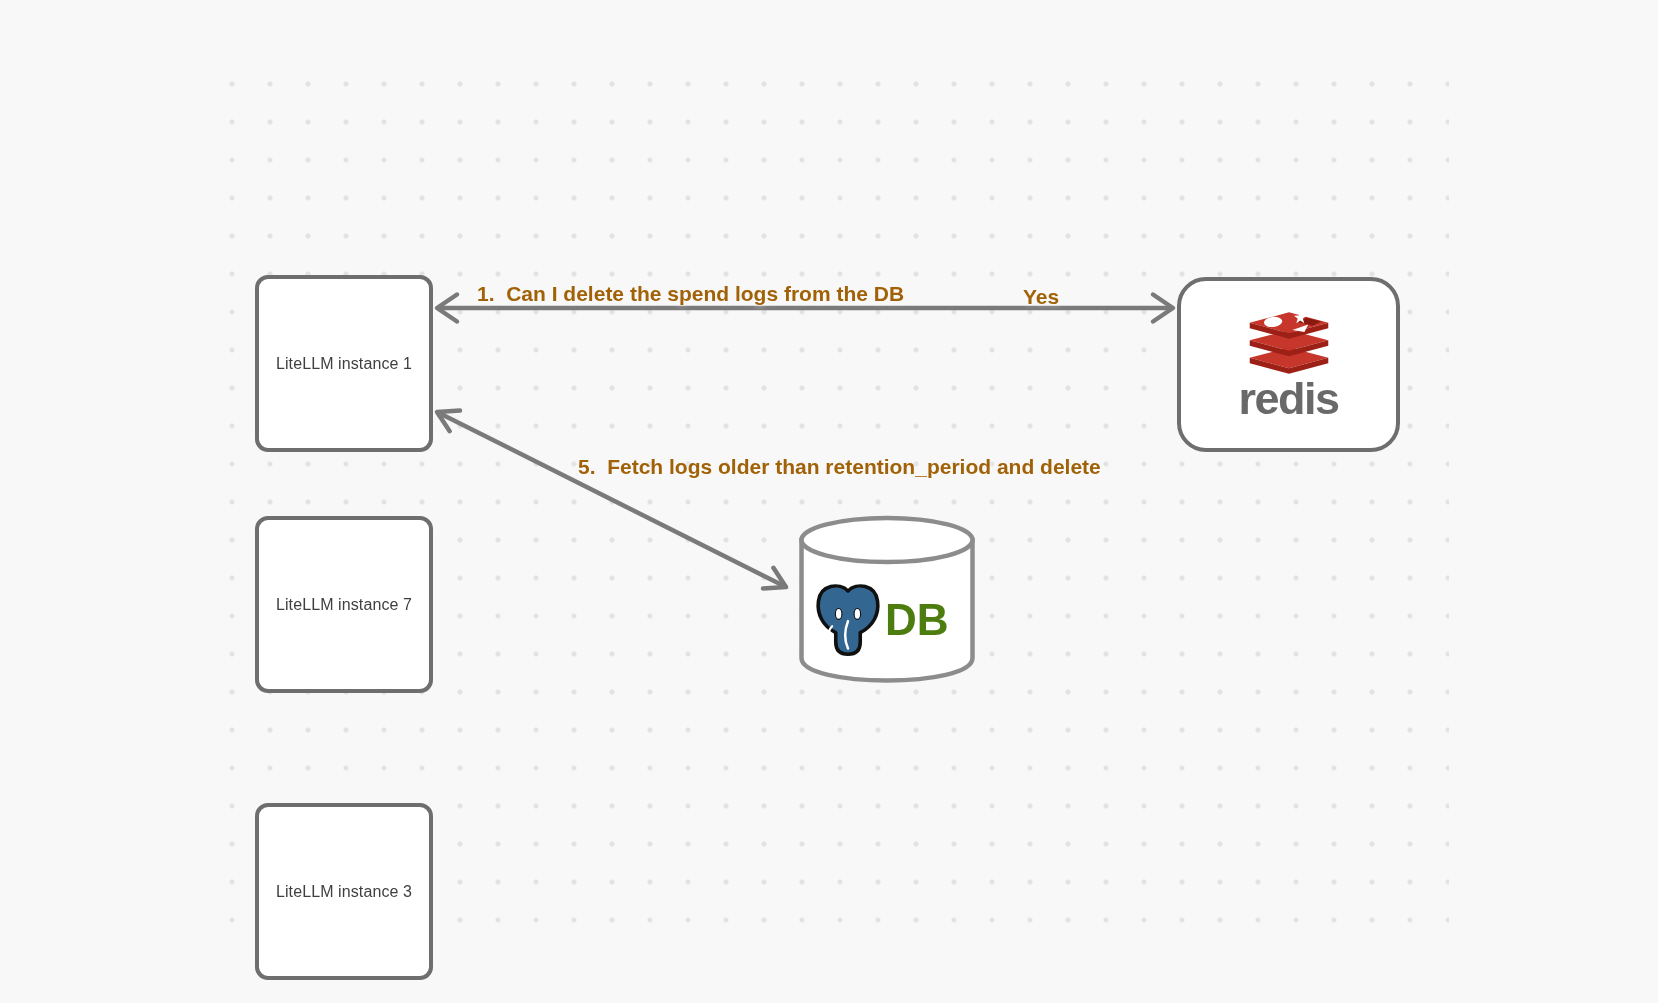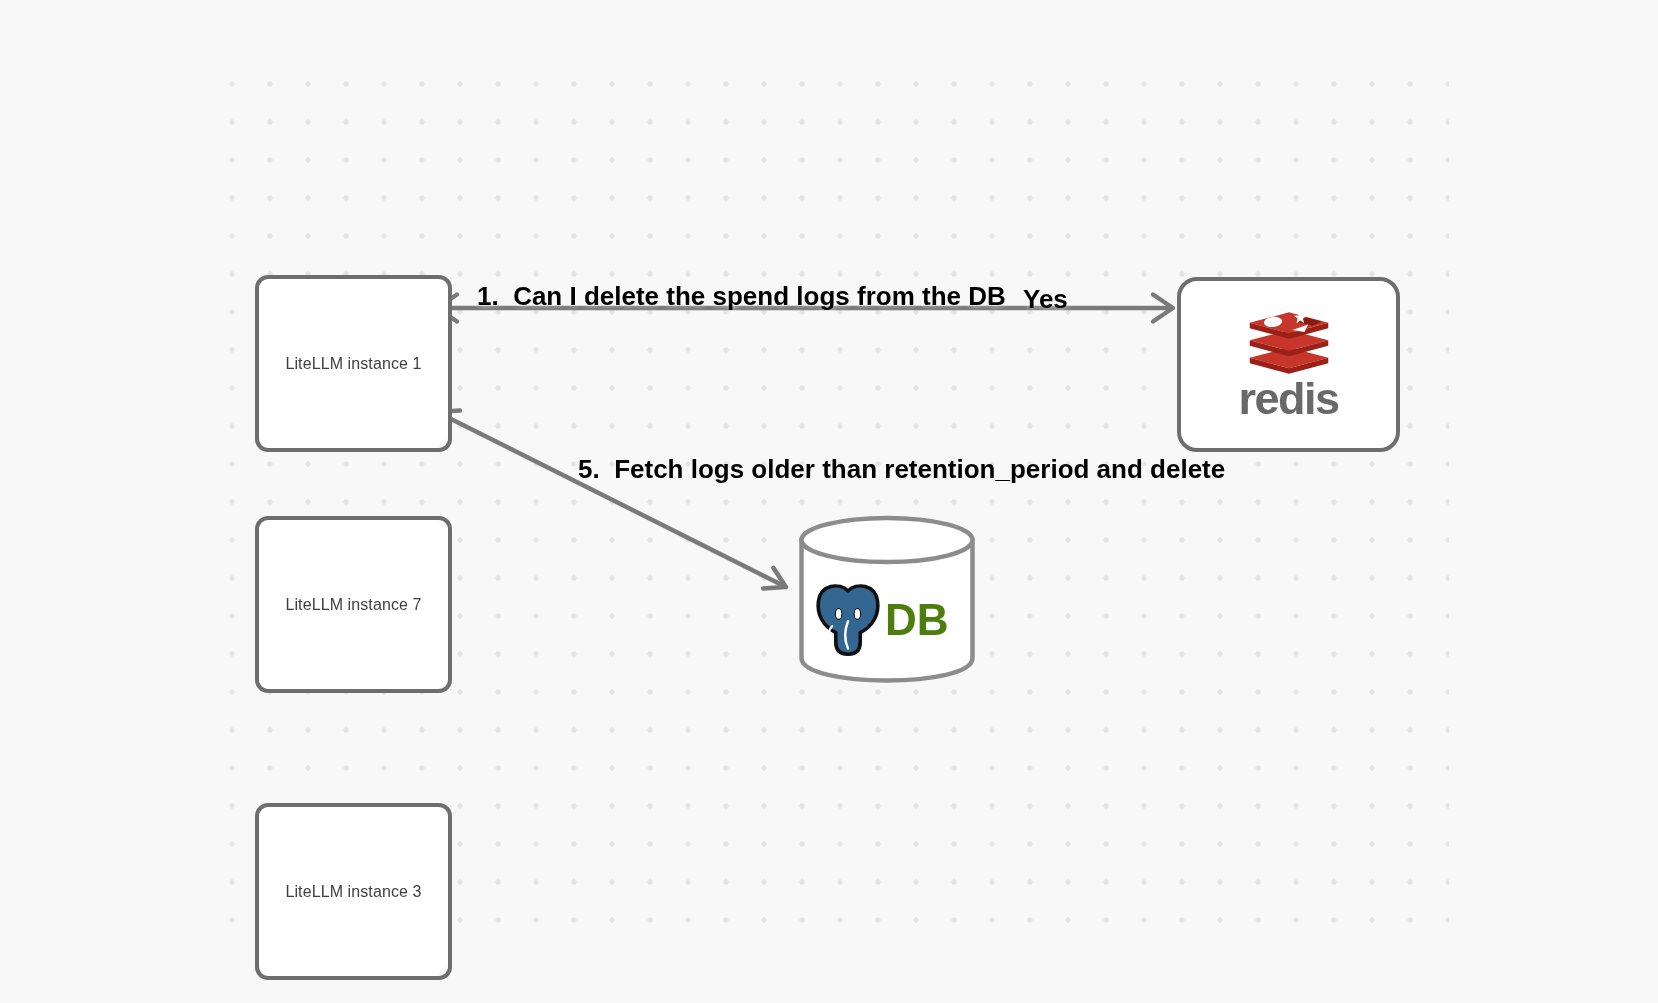--- a/index.html
+++ b/index.html
@@ -10,47 +10,47 @@
   }
   .dot-grid{
     position:absolute;left:213px;top:65px;width:1236px;height:874px;
     background-image:radial-gradient(circle,#e3e3e3 2.3px,rgba(0,0,0,0) 2.9px);
     background-size:38px 38px;
     z-index:0;
   }
   .arrow-layer{position:absolute;left:0;top:0;width:1658px;height:1003px;z-index:1;}
   .node{position:absolute;box-sizing:border-box;background:#ffffff;z-index:2;}
   .instance-box{
-    width:197px;height:177px;left:255px;
+    width:178px;height:177px;left:255px;
     border:4px solid #6e6e6e;border-radius:13px;
     display:flex;align-items:center;justify-content:center;
     font-size:16px;color:#3f3f3f;letter-spacing:0.1px;
   }
   .instance-1{top:275px;}
   .instance-2{top:516px;}
   .instance-3{top:755px;margin-top:48px;}
   .redis-node{
     left:1177px;top:277px;width:223px;height:175px;
-    border:4px solid #6e6e6e;border-radius:20px;
+    border:4px solid #6e6e6e;border-radius:29px;
     display:flex;flex-direction:column;align-items:center;justify-content:center;
   }
   .redis-wordmark{
     font-size:45px;font-weight:bold;color:#696969;line-height:1;
     letter-spacing:-1.5px;margin-top:1px;
   }
   .db-node{left:798px;top:512px;width:178px;height:196px;background:transparent;}
   .db-node svg.cyl{position:absolute;left:0;top:0;}
   .pg-elephant{position:absolute;left:14px;top:68px;}
   .db-label{
     position:absolute;left:87px;top:86px;
     font-size:44px;font-weight:600;color:#4d7c0f;line-height:1;
   }
   .msg{
     position:absolute;z-index:3;white-space:pre;
-    font-size:26px;font-weight:bold;color:#000000;line-height:1.15;
+    font-size:21px;font-weight:bold;color:#a16207;line-height:1.15;
     text-shadow:0 0 6px #f8f8f8;
   }
   .msg-1{left:477px;top:282px;}
   .msg-yes{left:1023px;top:285px;}
   .msg-2{left:578px;top:455px;}
 </style>
 </head>
 <body>
 
 <div class="dot-grid"></div>

